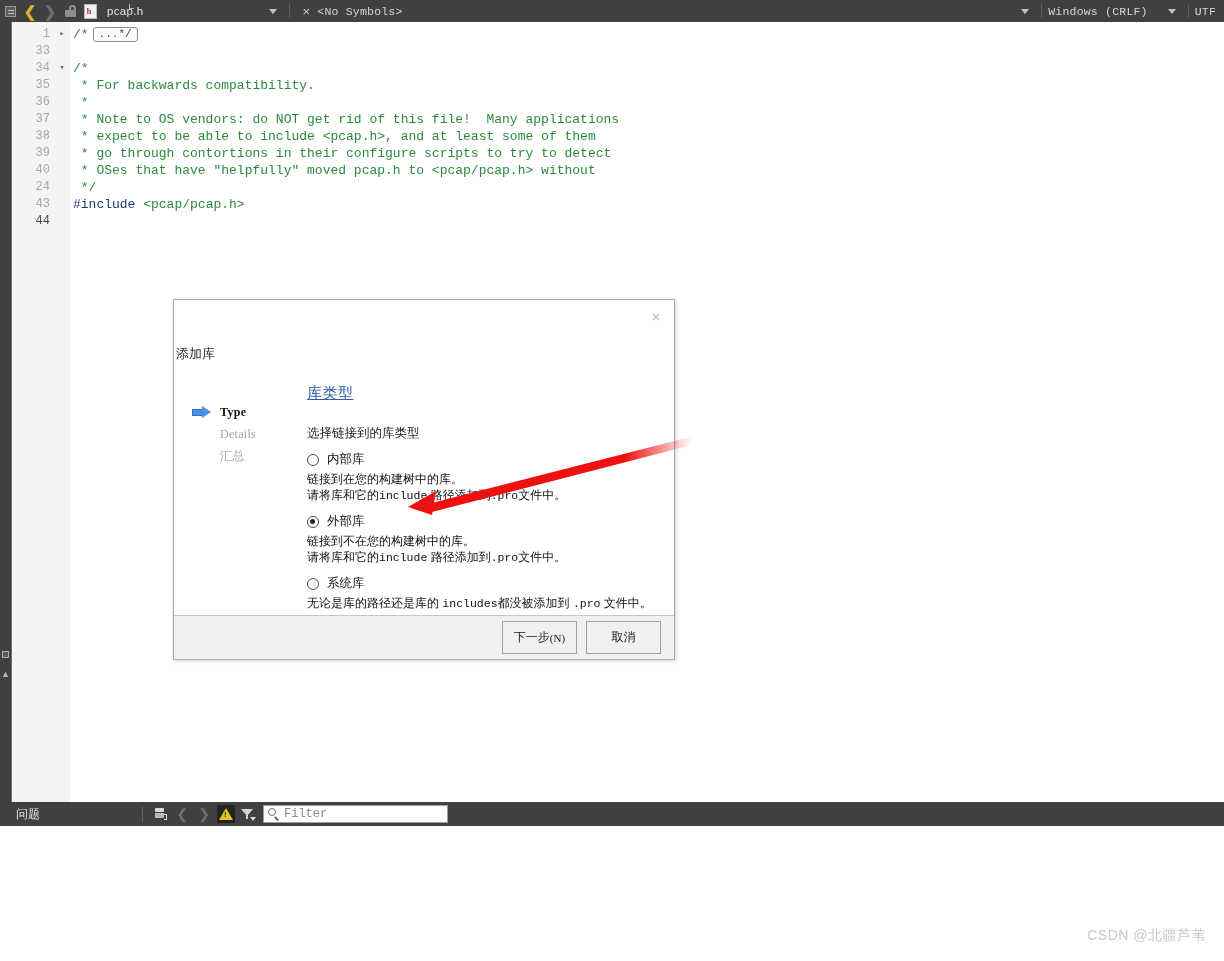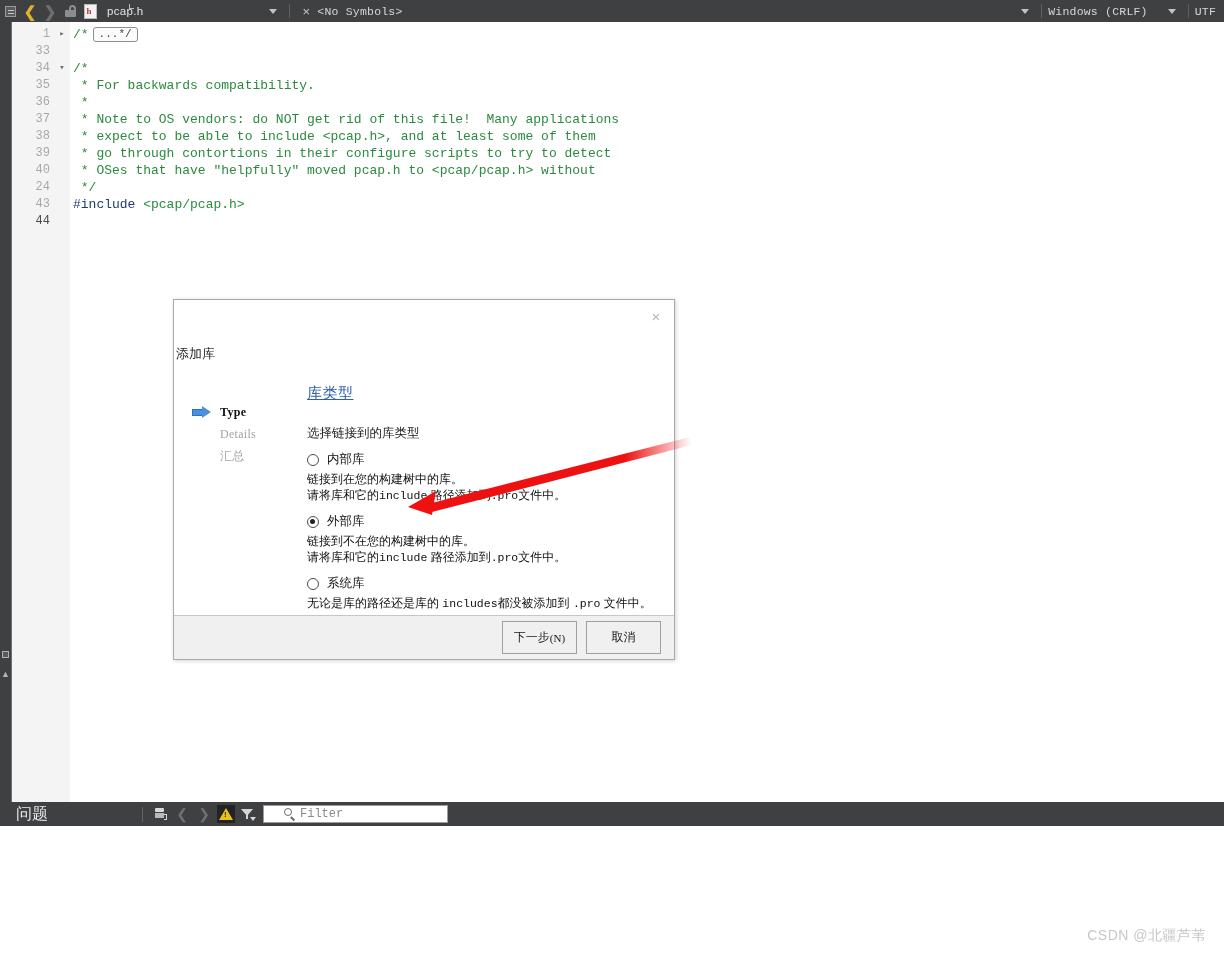--- a/index.html
+++ b/index.html
@@ -112,21 +112,21 @@
   .sidepanel-chevron {
     position: absolute; left: 1px; top: 648px; font-size: 9px; color: #b5b5b5; line-height: 9px;
   }
 
   
   .issues-bar {
     position: absolute; left: 0; top: 802px; width: 1224px; height: 24px;
     background: #3f4042; display: flex; align-items: center; color: #e0e0e0;
   }
   .issues-title {
-    font-size: 16px; color: #e8e8e8; margin-left: 16px; width: 120px;
+    font-size: 12px; color: #e8e8e8; margin-left: 16px; width: 120px;
     font-family: "Liberation Sans", sans-serif;
   }
   .ib-sep { width: 1px; height: 15px; background: #636466; margin: 0 6px; }
   .ib-icon { width: 22px; height: 24px; display: flex; align-items: center; justify-content: center; }
   .broom { position: relative; width: 13px; height: 14px; }
   .broom .head { position: absolute; left: 1px; top: 1px; width: 9px; height: 4px; background: #d9d9d9; border-radius: 1px;}
   .broom .bristle { position: absolute; left: 1px; top: 6px; width: 9px; height: 5px; background: #b9b9b9; }
   .broom .handle { position: absolute; left: 10px; top: 7px; width: 3px; height: 6px; border: 1px solid #d9d9d9; border-left: none;}
   .chev { color: #6f7072; font-size: 14px; line-height: 1; font-family: "Liberation Sans", sans-serif;}
   .warn-box { width: 18px; height: 18px; background: #232323; display: flex; align-items: center; justify-content: center;}
@@ -143,21 +143,21 @@
     width: 0; height: 0; border-left: 6px solid transparent; border-right: 6px solid transparent;
     border-top: 7px solid #d5d5d5; position: absolute; left: 0; top: 1px;
   }
   .filter-icon .stem { position: absolute; left: 5px; top: 7px; width: 2px; height: 4px; background: #d5d5d5; }
   .filter-icon .dd {
     position: absolute; right: -1px; bottom: 0; width: 0; height: 0;
     border-left: 3px solid transparent; border-right: 3px solid transparent; border-top: 4px solid #d5d5d5;
   }
   .filter-input {
     position: relative; width: 185px; height: 18px; background: #ffffff; border: 1px solid #9c9c9c;
-    display: flex; align-items: center; margin-left: 4px; padding-left: 16px;
+    display: flex; align-items: center; margin-left: 4px;
   }
   .mag { position: relative; width: 13px; height: 13px; margin-left: 3px; flex: 0 0 auto;}
   .mag .ring { position: absolute; left: 1px; top: 0; width: 8px; height: 8px; border: 1.5px solid #6b6b6b; border-radius: 50%; }
   .mag .hdl { position: absolute; left: 8px; top: 8px; width: 5px; height: 1.5px; background: #6b6b6b; transform: rotate(45deg); transform-origin: left center;}
   .filter-text {
     font-family: "Liberation Mono", monospace; font-size: 12px; color: #8a8a8a; margin-left: 4px;
   }
 
   
   .lower-canvas {

